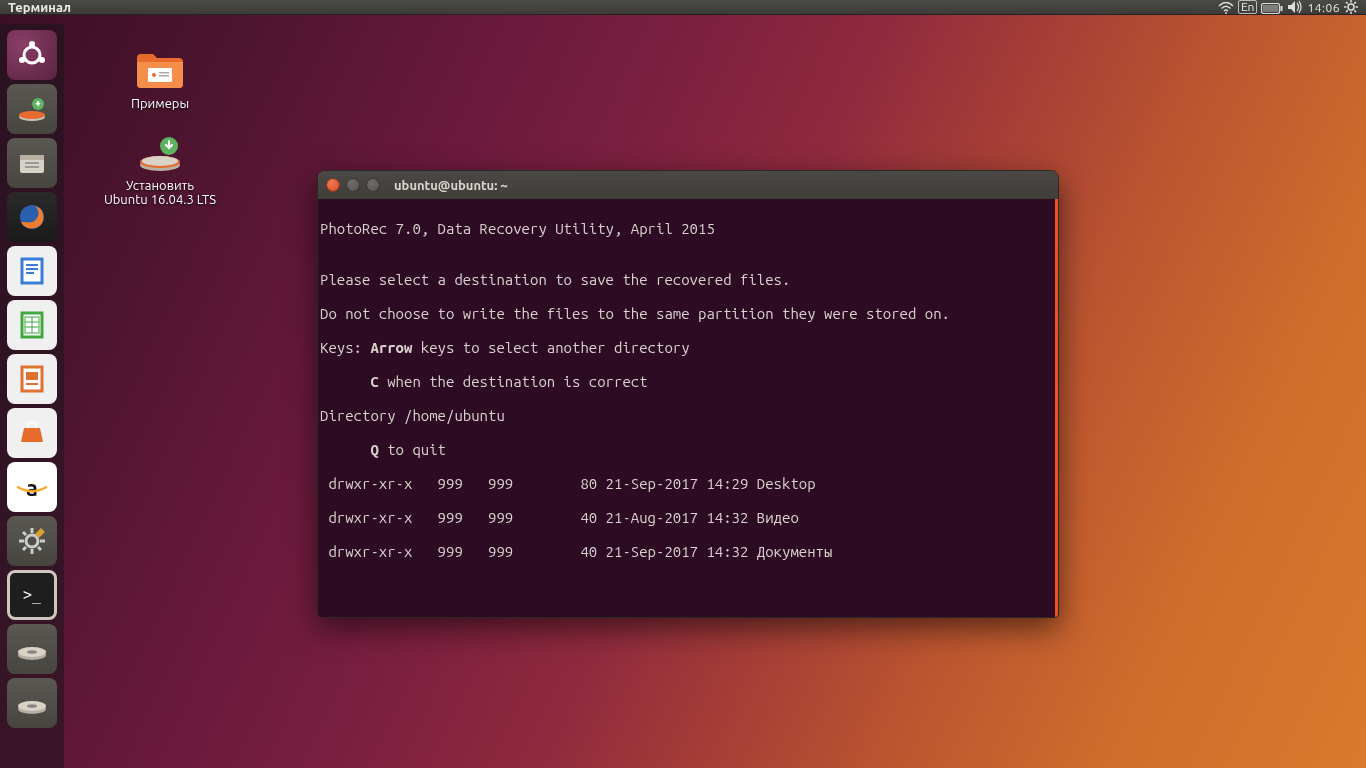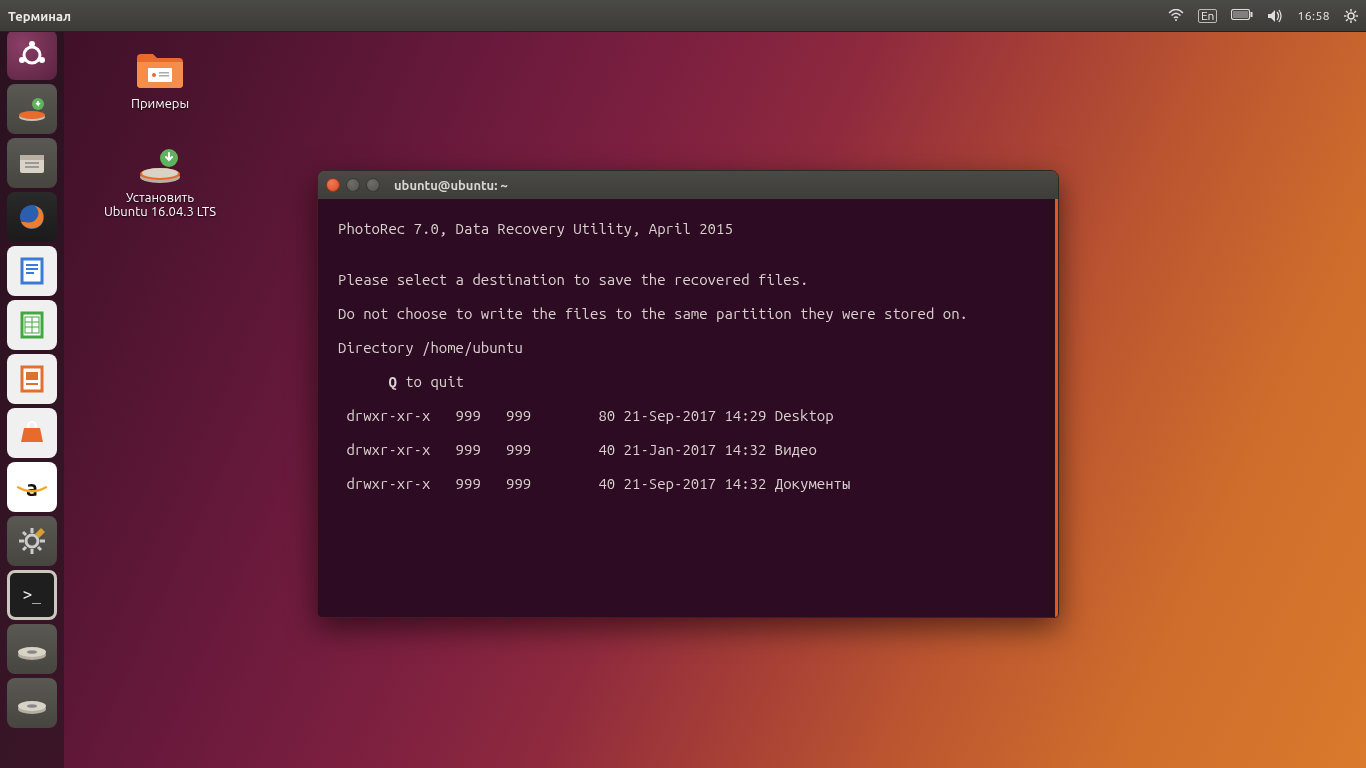--- a/index.html
+++ b/index.html
@@ -8,31 +8,31 @@
 
 .desktop {
   position: absolute; inset: 0;
   background: linear-gradient(115deg,
     #3a0f25 0%, #4e1430 15%, #6a1a3c 30%, #7e2040 42%,
     #8f2a3e 52%, #a63f36 62%, #bb5530 72%, #cf6d2c 85%, #d97a2c 100%);
 }
 
 
 .menubar {
-  position: absolute; top: 0; left: 0; right: 0; height: 32px;
+  position: absolute; top: 0; left: 0; right: 0; height: 15px;
   background: linear-gradient(#4a4a46, #3c3b37);
   color: #eceae5; display: flex; align-items: center;
   font-size: 13px; font-weight: bold;
   padding: 0 8px;
   border-bottom: 1px solid #222;
   z-index: 50;
 }
 .menubar .title { flex: 0 0 auto; }
 .menubar .spacer { flex: 1 1 auto; }
-.menubar .tray { display: flex; align-items: flex-start; gap: 14px; }
+.menubar .tray { display: flex; align-items: flex-end; gap: 4px; }
 .menubar .tray .ind { display: inline-flex; align-items: center; justify-content: center; font-weight: normal; font-size: 12px; }
 .lang-box { border: 1px solid #bbb; border-radius: 2px; padding: 0 2px; font-size: 10px; line-height: 12px; }
 .clock { font-weight: normal; letter-spacing: 0.5px; }
 
 
 .launcher {
   position: absolute; top: 24px; left: 0; bottom: 0; width: 64px;
   background: rgba(30, 20, 28, 0.55);
   display: flex; flex-direction: column; align-items: center;
   padding-top: 6px; gap: 4px;
@@ -57,21 +57,21 @@
 
 
 .dicon {
   position: absolute; width: 140px;
   display: flex; flex-direction: column; align-items: center;
   color: #fff; font-size: 13px; text-align: center;
   text-shadow: 0 1px 2px rgba(0,0,0,0.9);
 }
 .dicon .iconbox { width: 52px; height: 44px; margin-bottom: 4px; display:flex; align-items:center; justify-content:center; }
 .dicon-examples { top: 48px; left: 90px; text-align: right; }
-.dicon-install { top: 142px; left: 90px; }
+.dicon-install { top: 130px; left: 90px; }
 
 
 .termwin {
   position: absolute; top: 170px; left: 317px; width: 742px; height: 448px;
   background: #c2410c;
   border-radius: 8px 8px 4px 4px;
   box-shadow: 0 10px 30px rgba(0,0,0,0.55);
   z-index: 60; overflow: hidden;
   border: 1px solid #2a2926;
 }
@@ -85,21 +85,21 @@
 .wbtn.close { background: radial-gradient(circle at 35% 30%, #f07a55, #d94b24); }
 .wbtn.min, .wbtn.max { background: radial-gradient(circle at 35% 30%, #6f6d67, #56544e); }
 
 
 .termbody {
   position: absolute; top: 28px; left: 0; right: 0; bottom: 0;
   background: #2d0b22;
   color: #d9d2ce;
   font-family: "Ubuntu Mono", "DejaVu Sans Mono", monospace;
   font-size: 15px; line-height: 17px;
-  padding: 4px 18px;
+  padding: 4px 0;
   white-space: pre;
   overflow: hidden;
 }
 .termbody .orange-edge {
   position: absolute; top: 0; right: 0; bottom: 0; width: 3px;
   background: #e95420;
 }
 .termline { padding: 0 2px; }
 .termline b { font-weight: bold; }
 </style>
@@ -128,21 +128,21 @@
           <rect x="2" y="2" width="15" height="7" fill="#ddd" opacity="0.4"></rect>
         </svg>
     </span>
     <span class="ind">
       <svg width="16" height="14" viewBox="0 0 16 14">
           <path d="M1 5 h3 l4 -4 v12 l-4 -4 h-3 z" fill="#ddd"></path>
           <path d="M10 3 Q13 7 10 11" fill="none" stroke="#ddd" stroke-width="1.3"></path>
           <path d="M12 1 Q16 7 12 13" fill="none" stroke="#ddd" stroke-width="1.3"></path>
         </svg>
     </span>
-    <span class="ind clock">16:58</span>
+    <span class="ind clock">14:06</span>
     <span class="ind">
       <svg width="14" height="14" viewBox="0 0 14 14">
           <circle cx="7" cy="7" r="3" fill="none" stroke="#ddd" stroke-width="1.5"></circle>
           <g stroke="#ddd" stroke-width="1.5">
             <line x1="7" y1="0" x2="7" y2="2.5"></line>
             <line x1="7" y1="11.5" x2="7" y2="14"></line>
             <line x1="0" y1="7" x2="2.5" y2="7"></line>
             <line x1="11.5" y1="7" x2="14" y2="7"></line>
             <line x1="2" y1="2" x2="3.8" y2="3.8"></line>
             <line x1="10.2" y1="10.2" x2="12" y2="12"></line>
@@ -294,24 +294,26 @@
       <div class="wbtn min"></div>
       <div class="wbtn max"></div>
     </div>
     <span>ubuntu@ubuntu: ~</span>
   </div>
   <div class="termbody">
 <div class="termline">PhotoRec 7.0, Data Recovery Utility, April 2015</div>
 <div class="termline"></div>
 <div class="termline">Please select a destination to save the recovered files.</div>
 <div class="termline">Do not choose to write the files to the same partition they were stored on.</div>
+<div class="termline"><span>Keys: </span><b>Arrow</b><span> keys to select another directory</span></div>
+<div class="termline">      <b>C</b><span> when the destination is correct</span></div>
 <div class="termline">Directory /home/ubuntu</div>
 <div class="termline">      <b>Q</b><span> to quit</span></div>
 <div class="termline"> drwxr-xr-x   999   999        80 21-Sep-2017 14:29 Desktop</div>
-<div class="termline"> drwxr-xr-x   999   999        40 21-Jan-2017 14:32 Видео</div>
+<div class="termline"> drwxr-xr-x   999   999        40 21-Aug-2017 14:32 Видео</div>
 <div class="termline"> drwxr-xr-x   999   999        40 21-Sep-2017 14:32 Документы</div>
 
 
 
 
 
 
     <div class="orange-edge"></div>
   </div>
 </div>

